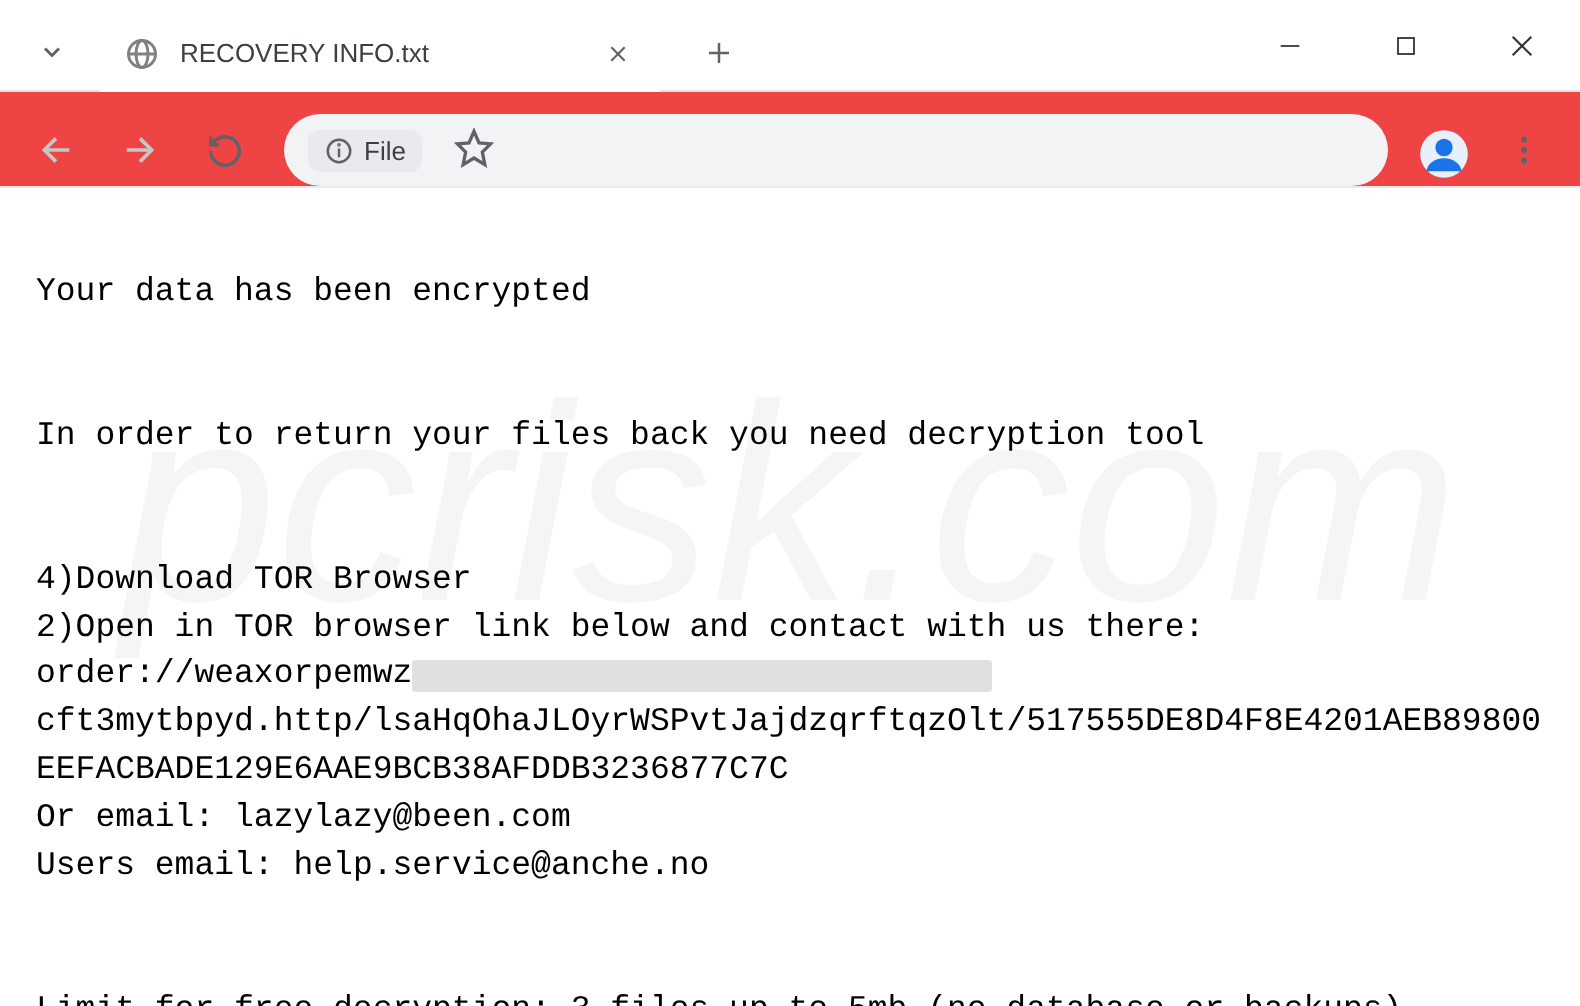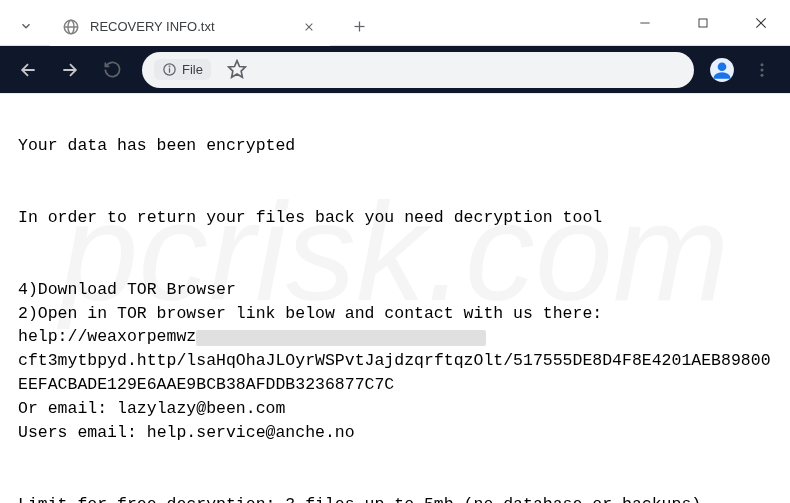--- a/index.html
+++ b/index.html
@@ -103,23 +103,23 @@
     .win-btn {
       width: 58px;
       height: 46px;
       display: flex;
       align-items: center;
       justify-content: center;
       color: #333;
     }
     .toolbar {
       height: 48px;
-      background: #0f172a;
-      display: flex;
-      align-items: center;
+      background: #ef4444;
+      display: flex;
+      align-items: flex-end;
       padding: 0 10px;
       gap: 6px;
       border-bottom: 1px solid #e8eaed;
     }
     .nav-btn {
       width: 36px;
       height: 36px;
       display: flex;
       align-items: center;
       justify-content: center;
@@ -303,17 +303,17 @@
         <circle cx="12" cy="19" r="2"></circle>
       </svg>
   </div>
 </div>
 
 <div class="content">
 <div class="para">Your data has been encrypted</div>
 <div class="para">In order to return your files back you need decryption tool</div>
 <div class="para"><span>4)Download TOR Browser</span>
 <span>2)Open in TOR browser link below and contact with us there:</span>
-<span>help://weaxorpemwz</span><span class="redacted" style="width:290px;"> </span><span>cft3mytbpyd.http</span><span>/lsaHqOhaJLOyrWSPvtJajdzqrftqzOlt/517555DE8D4F8E4201AEB89800EEFACBADE129E6AAE9BCB38AFDDB3236877C7C</span>
+<span>order://weaxorpemwz</span><span class="redacted" style="width:290px;"> </span><span>cft3mytbpyd.http</span><span>/lsaHqOhaJLOyrWSPvtJajdzqrftqzOlt/517555DE8D4F8E4201AEB89800EEFACBADE129E6AAE9BCB38AFDDB3236877C7C</span>
 <span>Or email: </span><span>lazylazy@been.com</span>
 <span>Users email: </span><span>help.service@anche.no</span></div>
 <div class="para">Limit for free decryption: 3 files up to 5mb (no database or backups)</div>
 </div>
 
 </body></html>

